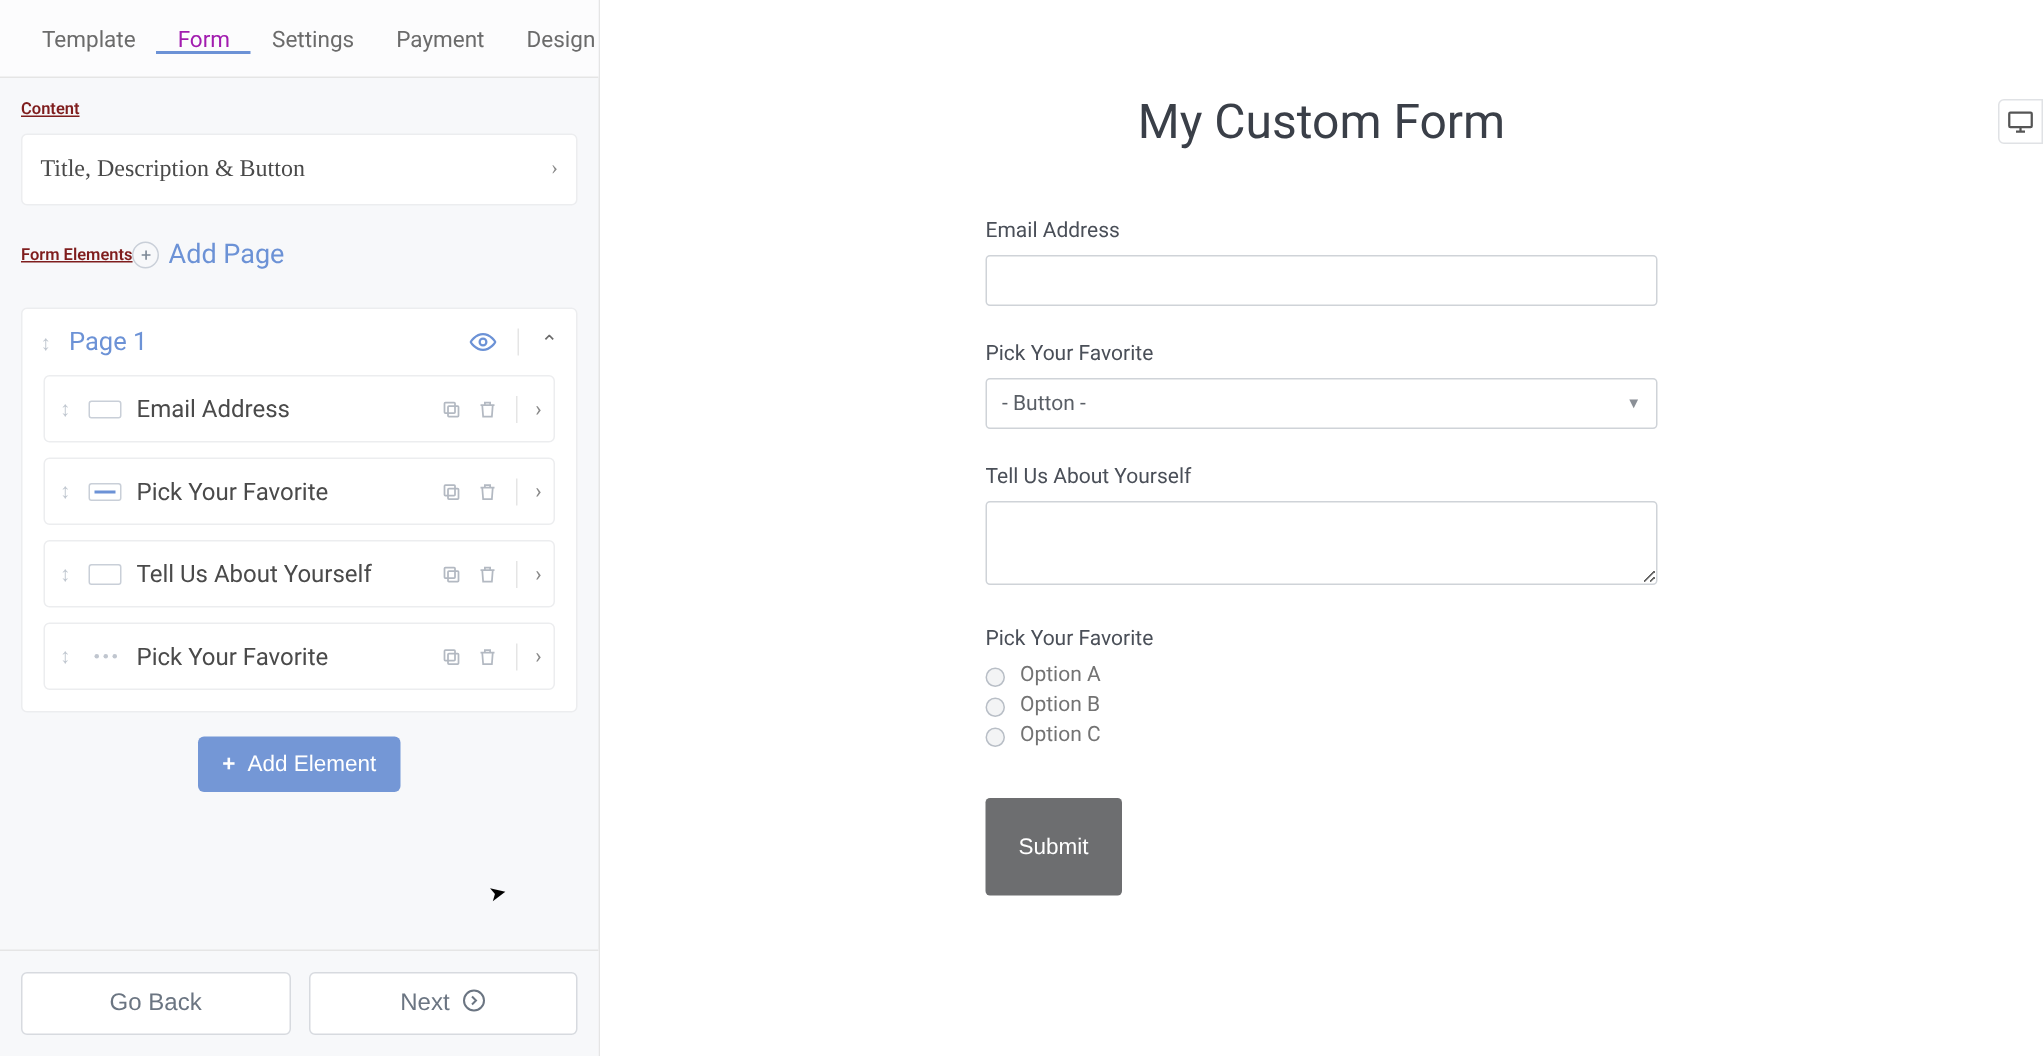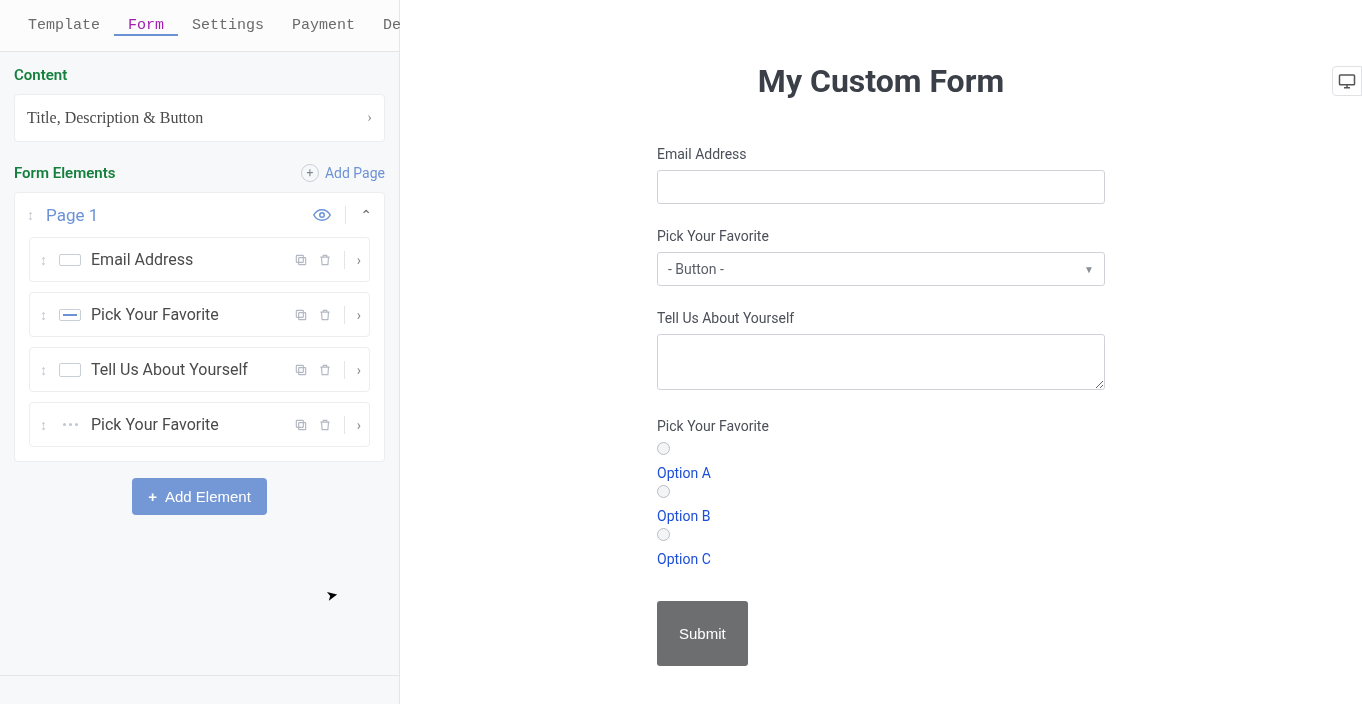--- a/index.html
+++ b/index.html
@@ -4,38 +4,38 @@
 <style>
 * { box-sizing: border-box; margin: 0; padding: 0; }
 body { font-family: -apple-system, BlinkMacSystemFont, "Segoe UI", Roboto, "Helvetica Neue", Arial, sans-serif; background: #fff; color: #333; width: 1362px; height: 704px; overflow: hidden; }
 
 .app { display: flex; width: 100%; height: 100%; }
 
 
 .sidebar { width: 400px; background: #f7f8fa; border-right: 1px solid #e5e5e5; display: flex; flex-direction: column; height: 704px; }
 
 
-.tabs { display: flex; padding: 16px 14px; border-bottom: 1px solid #e5e5e5; height: 52px; align-items: stretch; background: #fcfcfd; font-family: Liberation Mono, monospace;}
+.tabs { display: flex; padding: 16px 14px; border-bottom: 1px solid #e5e5e5; height: 52px; align-items: stretch; background: #fcfcfd;}
 .tab { padding: 0 14px; display: flex; align-items: center; color: #6b6b6b; cursor: pointer; font-size: 15px; }
 .tab.active { color: #a21caf; position: relative; }
 .tab.active::after { content: ""; position: absolute; bottom: -1px; left: 0; right: 0; height: 2px; background: #6c92d6; }
 
 
 .side-body { flex: 1; overflow-y: auto; padding: 14px; }
-.section-label { font-size: 15px; color: #15803d; font-weight: 600; margin-bottom: 10px; }
+.section-label { font-size: 11px; color: #7f1d1d; font-weight: 600; margin-bottom: 10px; text-decoration: underline; }
 
 
 .content-row { background: #fff; border: 1px solid #ecedef; border-radius: 4px; display: flex; align-items: center; justify-content: space-between; padding: 14px 12px; margin-bottom: 22px; cursor: pointer; font-size: 16px; color: #4a4a4a; font-family: Liberation Serif, serif; }
 .chev-right { color: #888; font-size: 14px; }
 
 
-.fe-header { display: flex; align-items: center; justify-content: space-between; margin-bottom: 10px; }
+.fe-header { display: flex; align-items: center; justify-content: flex-start; margin-bottom: 25px; }
 .add-page-wrap { display: flex; align-items: center; gap: 6px; }
 .plus-circle { width: 18px; height: 18px; border-radius: 50%; border: 1px solid #c9cfd8; display: inline-flex; align-items: center; justify-content: center; font-size: 12px; color: #7d8896; line-height: 1; }
-.add-page-link { color: #6c92d6; font-size: 14px; cursor: pointer; }
+.add-page-link { color: #6c92d6; font-size: 18px; cursor: pointer; }
 
 
 .page-accordion { background: #fff; border: 1px solid #ecedef; border-radius: 4px; margin-bottom: 10px; }
 .page-header { display: flex; align-items: center; padding: 12px 12px; font-size: 17px; color: #6c92d6; cursor: pointer; }
 .drag-handle { color: #bfc6cf; margin-right: 12px; cursor: grab; font-size: 14px; }
 .page-actions { margin-left: auto; display: flex; align-items: center; gap: 14px; color: #6c92d6; }
 .eye-icon svg { display: block; }
 .divider-v { width: 1px; height: 18px; background: #e5e5e5; }
 .caret-up { font-size: 14px; color: #6b6b6b; }
 
@@ -60,27 +60,27 @@
 
 
 .side-footer { border-top: 1px solid #e5e5e5; padding: 14px; background: #f7f8fa; }
 .footer-buttons { display: flex; gap: 12px; }
 .footer-btn { flex: 1; height: 42px; border: 1px solid #d7dadf; background: #fff; border-radius: 4px; font-size: 16px; color: #6b7582; cursor: pointer; display: flex; align-items: center; justify-content: center; gap: 8px; }
 .feedback-row { display: flex; align-items: center; justify-content: center; gap: 8px; margin-top: 12px; color: #555d67; font-size: 15px; cursor: pointer; }
 
 
 .preview { flex: 1; position: relative; background: #fff; display: flex; justify-content: center; padding-top: 62px; }
 .form-card { width: 448px; background: #fff; }
-.form-title { font-size: 32px; font-weight: 700; color: #3a3f48; text-align: center; margin-bottom: 46px; }
+.form-title { font-size: 32px; font-weight: 400; color: #3a3f48; text-align: center; margin-bottom: 46px; }
 .field { margin-bottom: 24px; }
 .field-label { font-size: 14px; color: #4a4f58; margin-bottom: 8px; display: block; }
 .text-input { width: 100%; height: 34px; border: 1px solid #cfd3d8; border-radius: 3px; padding: 0 10px; background: #fff; font-size: 14px; }
 .select-input { width: 100%; height: 34px; border: 1px solid #cfd3d8; border-radius: 3px; padding: 0 10px; background: #fff; font-size: 14px; display: flex; align-items: center; justify-content: space-between; color: #5a5f66; cursor: pointer; }
 .textarea-input { width: 100%; height: 56px; border: 1px solid #cfd3d8; border-radius: 3px; padding: 6px 10px; background: #fff; resize: vertical; font-size: 14px; font-family: inherit; }
-.radio-option { display: flex; align-items: flex-start; gap: 10px; font-size: 14px; color: #1d4ed8; margin-bottom: 4px; cursor: pointer; flex-direction: column; }
+.radio-option { display: flex; align-items: flex-end; gap: 10px; font-size: 14px; color: #737373; margin-bottom: 4px; cursor: pointer; }
 .radio-circle { width: 13px; height: 13px; border-radius: 50%; border: 1px solid #b8bec6; background: #f3f4f5; }
 .submit-btn { background: #6d6e70; color: #fff; border: none; border-radius: 3px; padding: 24px 22px; font-size: 15px; cursor: pointer; margin-top: 10px; }
 
 
 .device-toggle { position: absolute; top: 66px; right: 0; width: 30px; height: 30px; border: 1px solid #e0e2e5; border-radius: 4px 0 0 4px; display: flex; align-items: center; justify-content: center; cursor: pointer; color: #555; background: #fff; }
 .device-toggle svg { display: block; }
 
 .cursor-img { position: absolute; left: 326px; top: 587px; pointer-events: none; font-size: 14px; color: #000; transform: rotate(-12deg);}
 </style>
 </head>
@@ -223,20 +223,32 @@
 
       <div class="add-element-wrap">
         <button class="add-element-btn">
           <span style="font-weight:bold">+</span>
           <span>Add Element</span>
         </button>
       </div>
     </div>
 
     <div class="side-footer">
+      <div class="footer-buttons">
+        <button class="footer-btn">Go Back</button>
+        <button class="footer-btn">
+          <span>Next</span>
+          <span>
+            <svg width="16" height="16" viewBox="0 0 24 24" fill="none" stroke="#6b7582" stroke-width="2">
+                <circle cx="12" cy="12" r="10"></circle>
+                <path d="M10 8l4 4-4 4"></path>
+              </svg>
+          </span>
+        </button>
+      </div>
     </div>
   </div>
 
   <div class="preview">
     <div class="device-toggle">
       <span>
         <svg width="18" height="16" viewBox="0 0 24 20" fill="none" stroke="#555" stroke-width="2">
             <rect x="2" y="2" width="20" height="13" rx="1"></rect>
             <path d="M8 19h8M12 15v4"></path>
           </svg>

